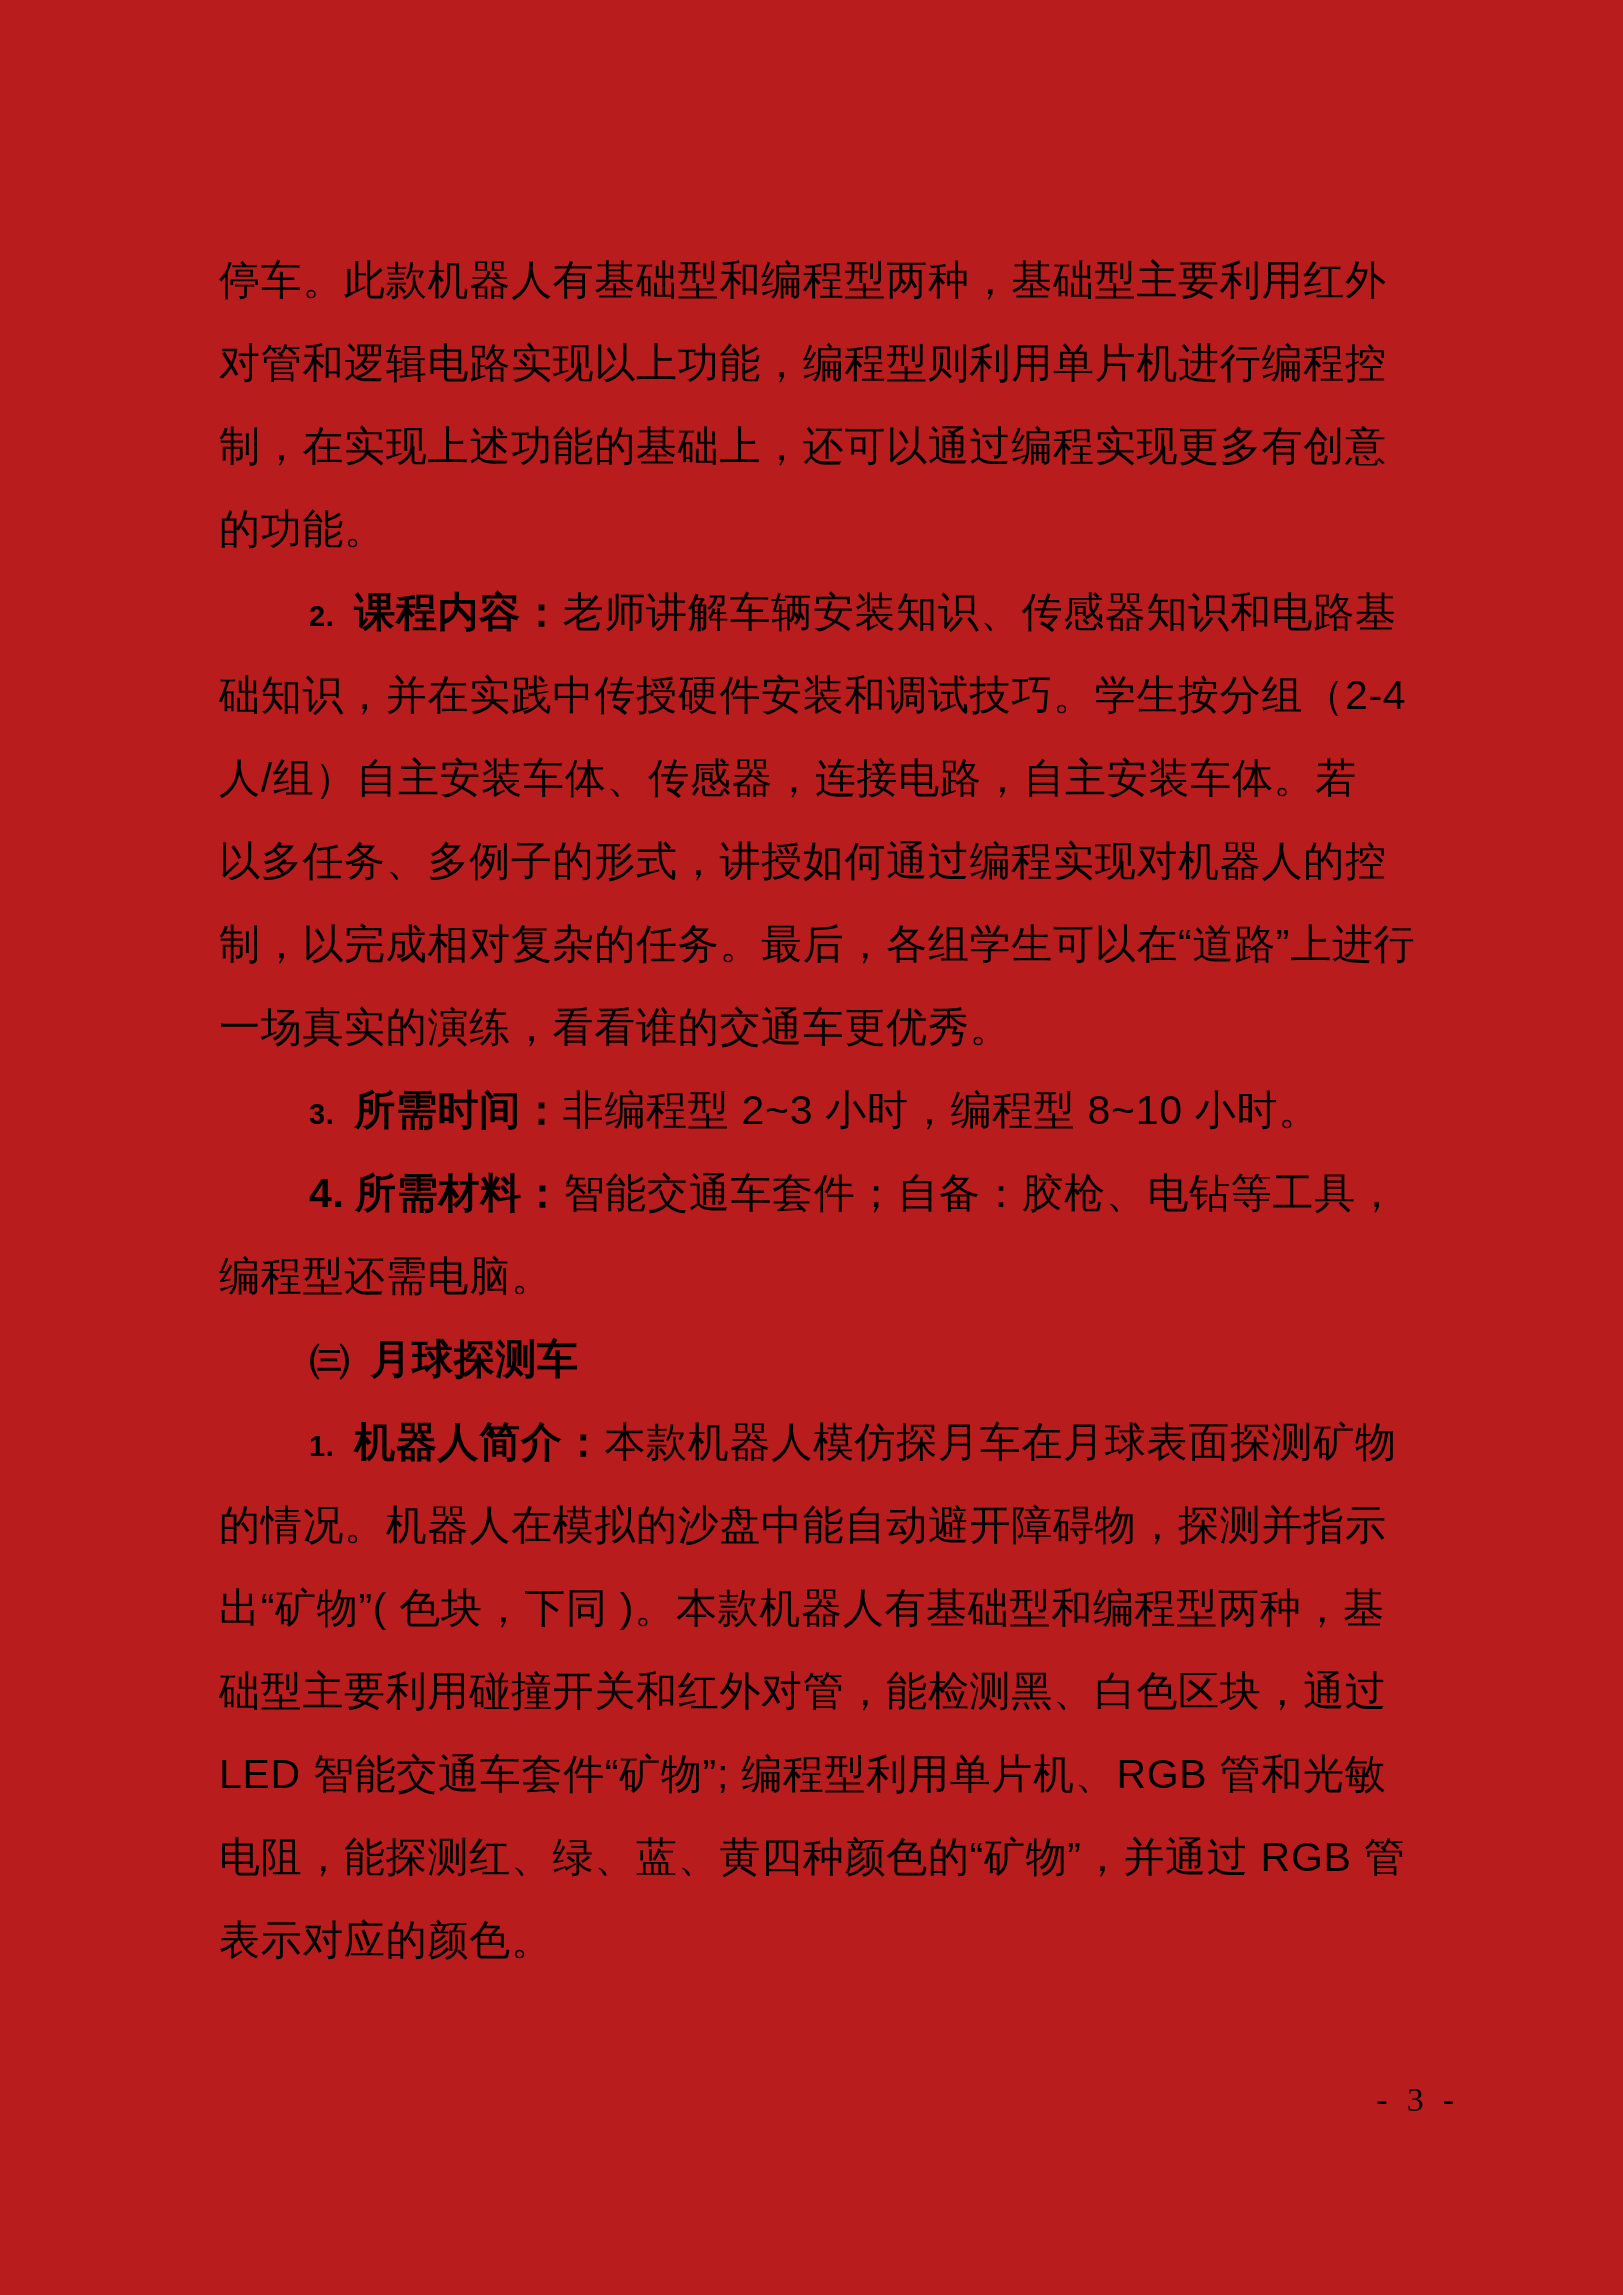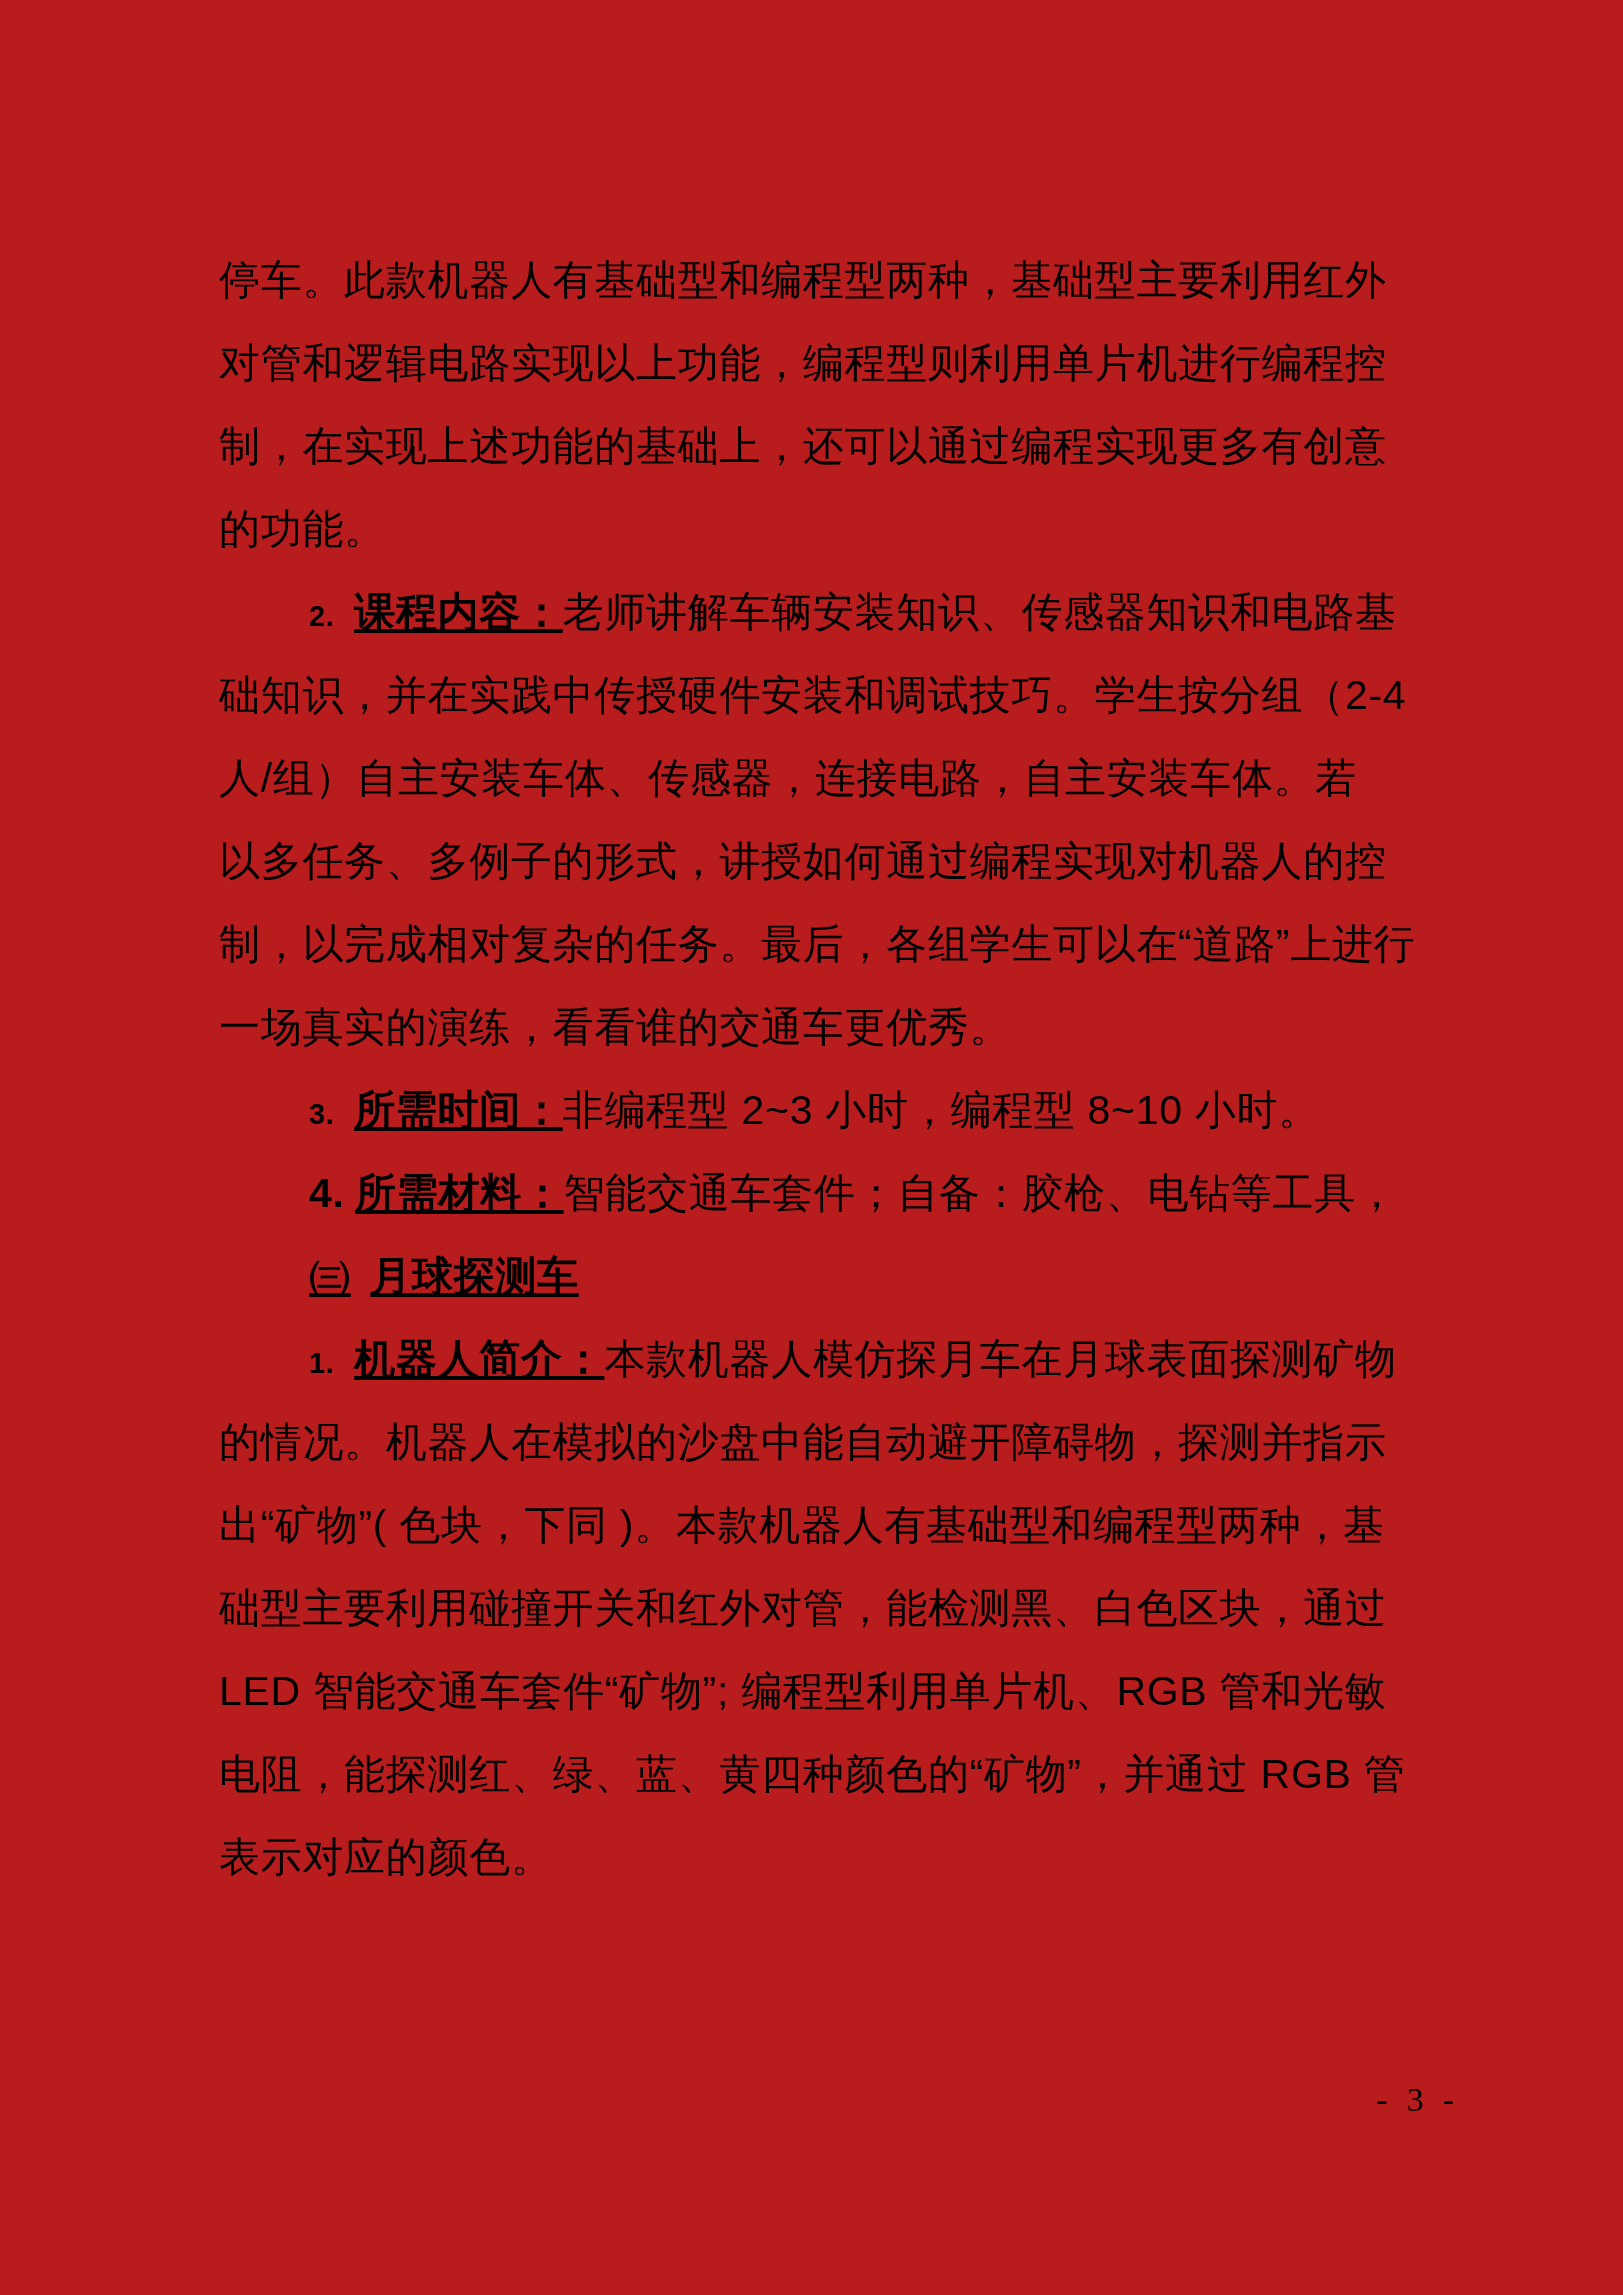--- a/index.html
+++ b/index.html
@@ -40,21 +40,21 @@
   }
   .numL {
     font-size: 41px;
     font-weight: 700;
     margin-right: 10.5px;
   }
   .mark {
     font-weight: 700;
     margin-right: 19.6px;
   }
-  .label { font-weight: 700; text-decoration: underline; }
+  .label { font-weight: 700; }
   .body { font-weight: 400; }
   .footer {
     position: absolute;
     right: 169px;
     top: 2080px;
     font-family: "Liberation Serif", serif;
     font-size: 34px;
     line-height: 39px;
     word-spacing: 10.5px;
     color: #000000;
@@ -91,20 +91,21 @@
     <div class="line"><span class="body">一场真实的演练，看看谁的交通车更优秀。</span></div>
 
     <div class="line indent">
       <span class="num">3.</span><span class="label">所需时间：</span><span class="body">非编程型 2~3 小时，编程型 8~10 小时。</span>
     </div>
 
     <div class="line indent">
       <span class="numL">4.</span><span class="label">所需材料：</span><span class="body">智能交通车套件；自备：胶枪、电钻等工具，</span>
     </div>
 
+    <div class="line"><span class="body">编程型还需电脑。</span></div>
 
     <div class="line indent">
       <span class="mark label">㈢</span><span class="label">月球探测车</span>
     </div>
 
     <div class="line indent">
       <span class="num">1.</span><span class="label">机器人简介：</span><span class="body">本款机器人模仿探月车在月球表面探测矿物</span>
     </div>
 
     <div class="line"><span class="body">的情况。机器人在模拟的沙盘中能自动避开障碍物，探测并指示</span></div>

